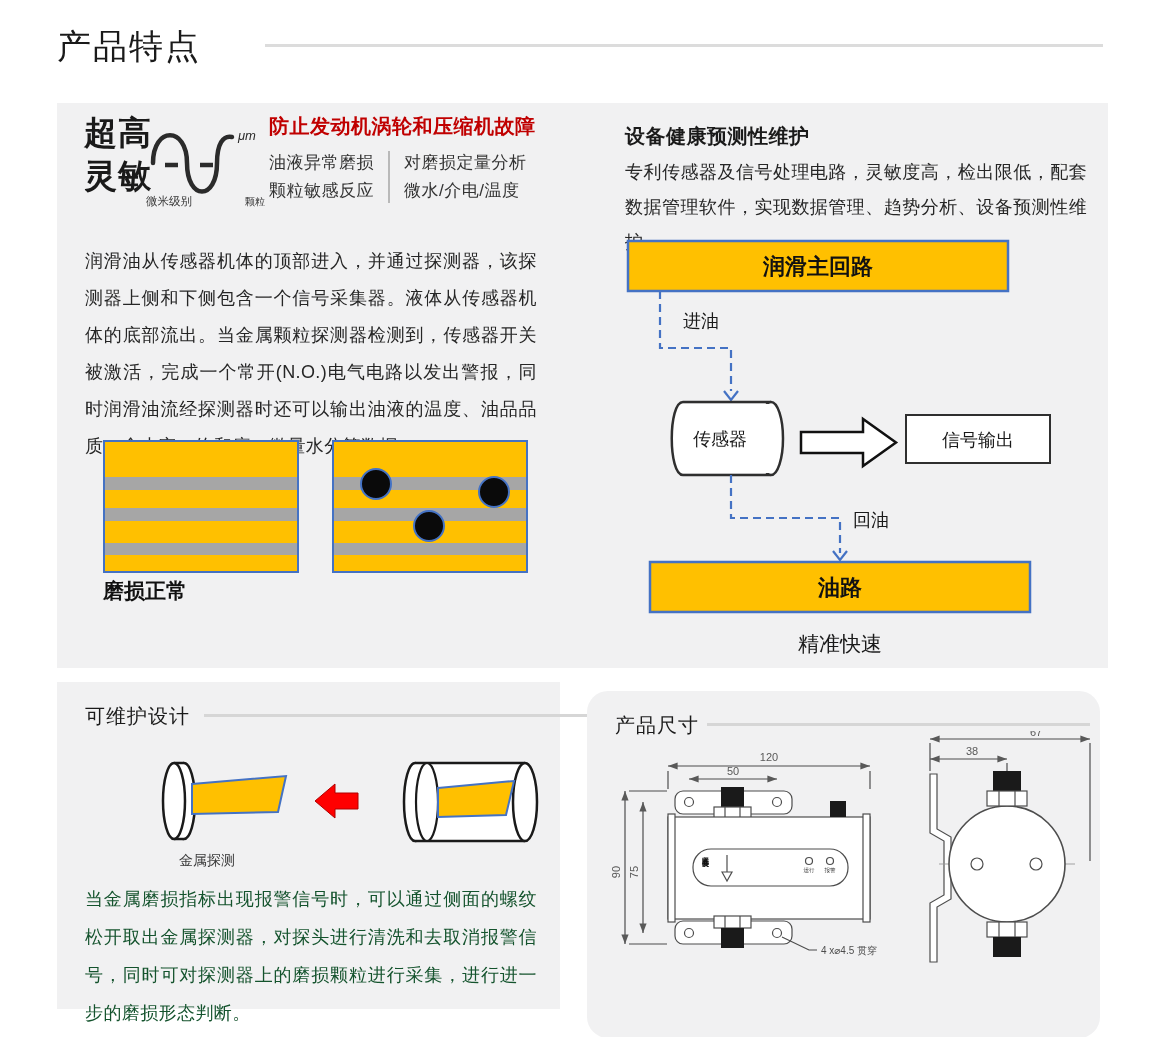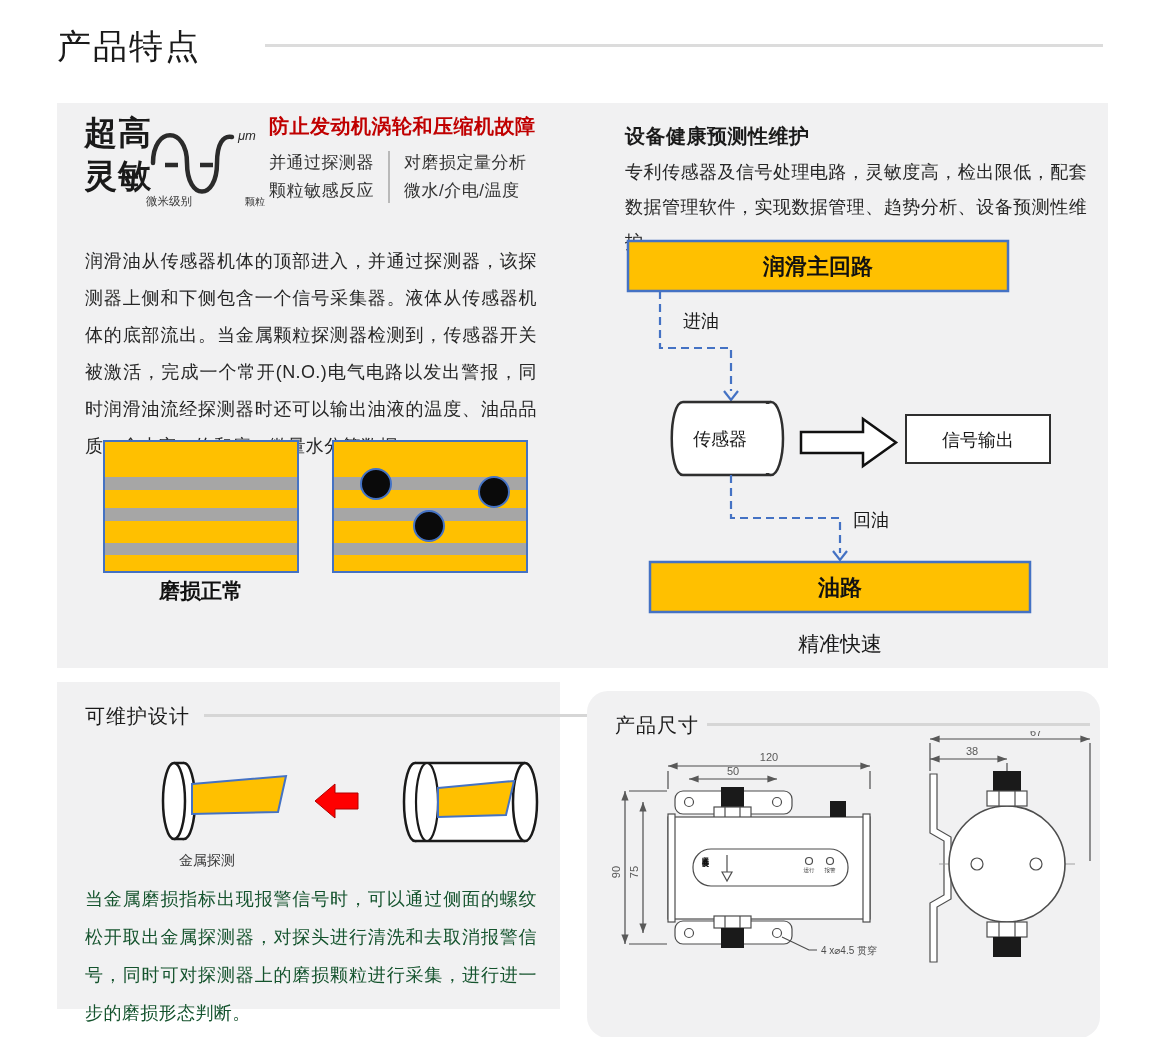--- a/index.html
+++ b/index.html
@@ -21,21 +21,21 @@
   .p1-headline{left:27px;top:8px;font-size:33px;font-weight:700;line-height:43px;letter-spacing:1px;}
   .p1-icon{left:88px;top:10px;}
   .p1-red{left:212px;top:10px;width:290px;font-size:20px;font-weight:700;color:#c00000;letter-spacing:.5px;}
   .p1-features{left:212px;top:46px;display:flex;align-items:center;}
   .fcol{font-size:17px;line-height:28px;color:#333;letter-spacing:.5px;}
   .fdiv{width:2px;height:52px;background:#b9b9b9;margin:0 14px 0 14px;}
   .p1-para{left:28px;top:140px;width:452px;font-size:18px;line-height:37px;color:#262626;
            text-align:justify;letter-spacing:.4px;margin:0;}
   .wear-box{position:absolute;top:337px;width:192px;height:129px;background:#ffc000;border:2px solid #4472c4;}
   .wb1{left:46px;} .wb2{left:275px;}
-  .wear-cap{position:absolute;top:474px;width:196px;text-align:center;}
+  .wear-cap{position:absolute;top:474px;width:196px;}
   .wc1{left:46px;} .wc2{left:275px;}
   .wear-cap .cap-t{font-size:21px;font-weight:700;color:#111;}
   .wear-cap .cap-s{font-size:19px;color:#222;margin-top:4px;}
 
   
   .p2-title{left:30px;top:20px;font-size:20px;font-weight:700;letter-spacing:.5px;}
   .p2-para{left:30px;top:52px;width:462px;font-size:18px;line-height:35px;color:#262626;
            text-align:justify;letter-spacing:.3px;margin:0;}
   .p2-svg{left:0;top:120px;}
 
@@ -72,21 +72,21 @@
       <line x1="55" y1="52" x2="68" y2="52" stroke="#2b2b2b" stroke-width="4.5"></line>
       <text x="93" y="27" font-size="13" font-style="italic" fill="#2b2b2b">μm</text>
       <text x="1" y="92" font-size="11.5" fill="#333">微米级别</text>
       <text x="100" y="92" font-size="10" fill="#333">颗粒</text>
     </svg>
 
     <div class="abs p1-red">防止发动机涡轮和压缩机故障</div>
 
     <div class="abs p1-features">
       <div class="fcol">
-        <div>并通过探测器</div>
+        <div>油液异常磨损</div>
         <div>颗粒敏感反应</div>
       </div>
       <div class="fdiv"></div>
       <div class="fcol">
         <div>对磨损定量分析</div>
         <div>微水/介电/温度</div>
       </div>
     </div>
 
     <p class="abs p1-para">润滑油从传感器机体的顶部进入，并通过探测器，该探测器上侧和下侧包含一个信号采集器。液体从传感器机体的底部流出。当金属颗粒探测器检测到，传感器开关被激活，完成一个常开(N.O.)电气电路以发出警报，同时润滑油流经探测器时还可以输出油液的温度、油品品质、含水率、饱和度、微量水分等数据。</p>

